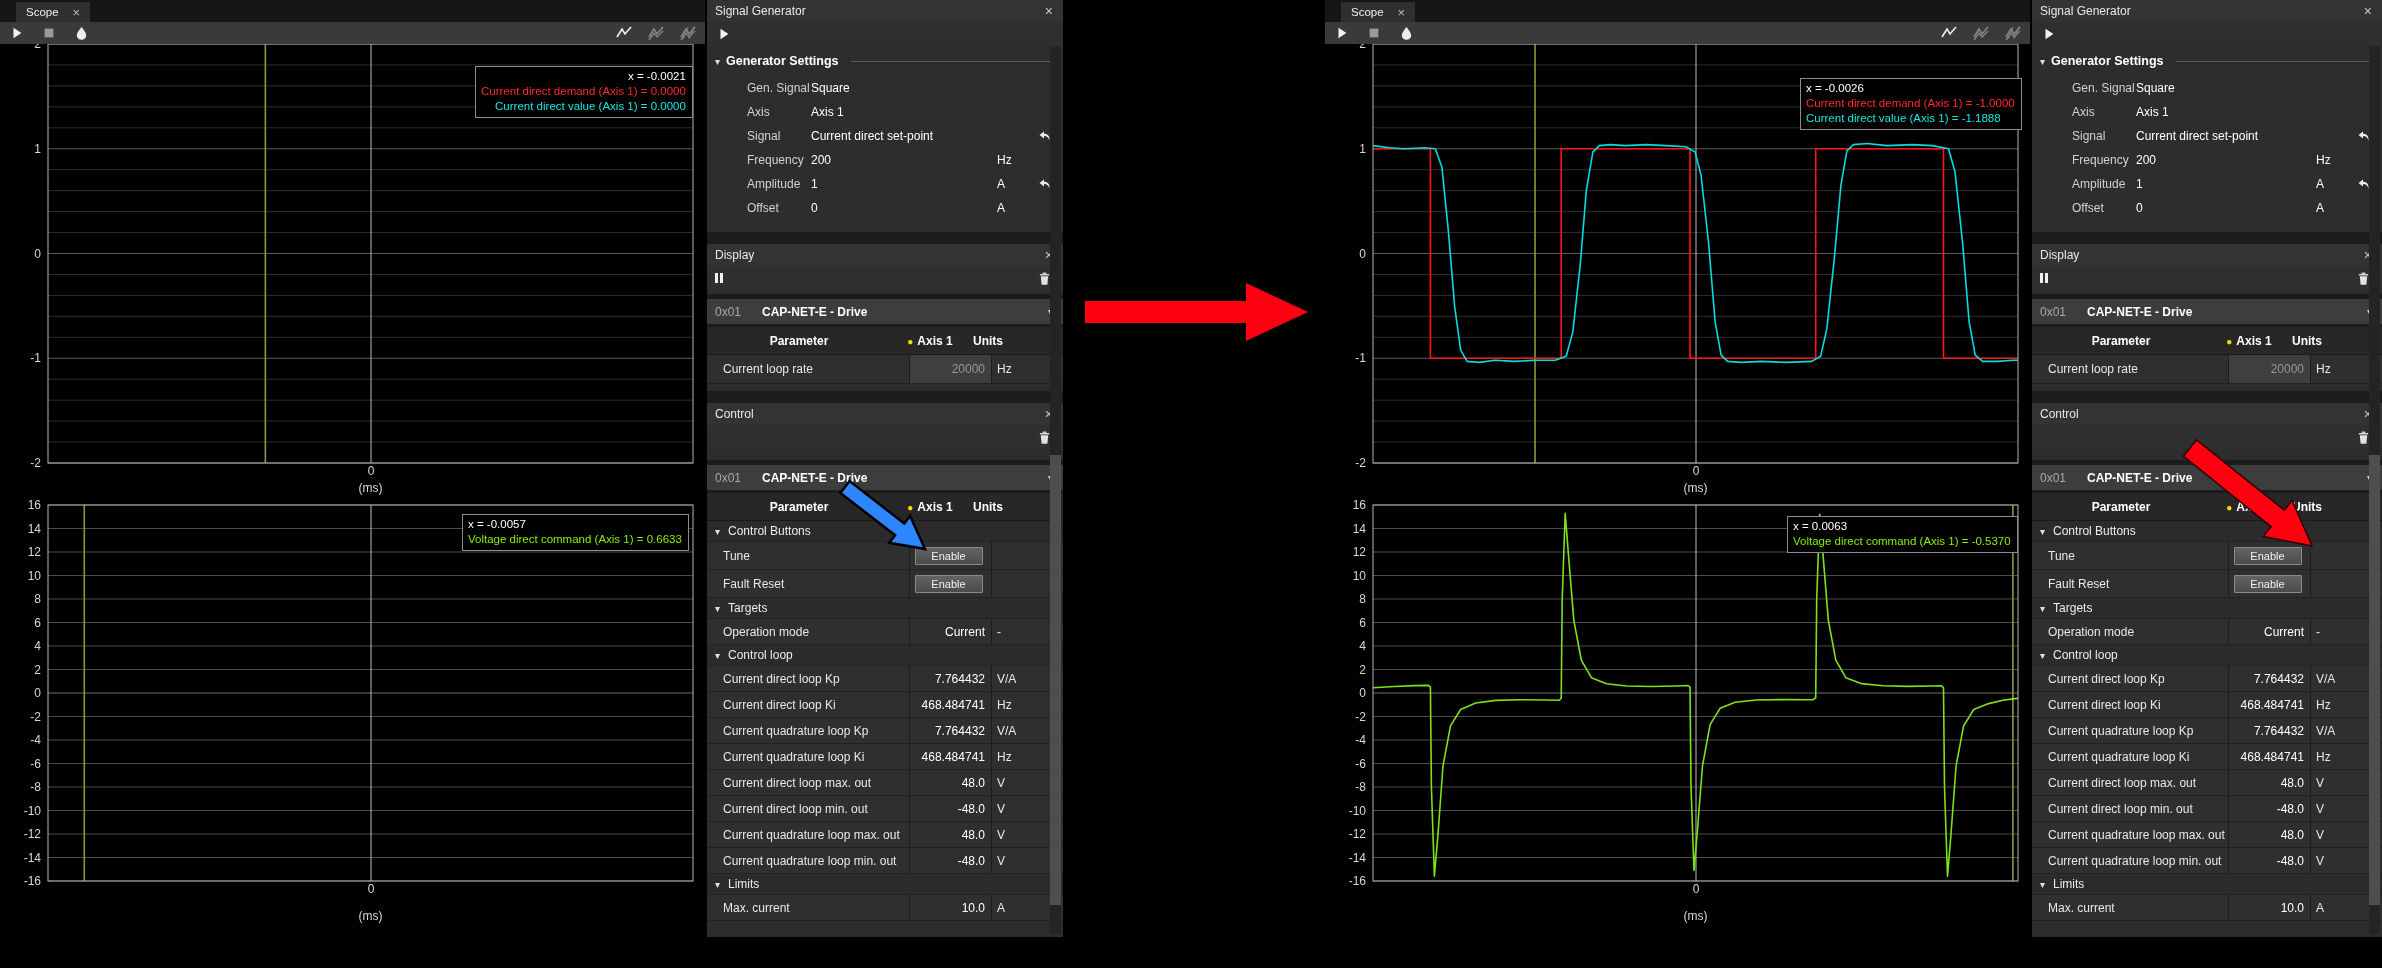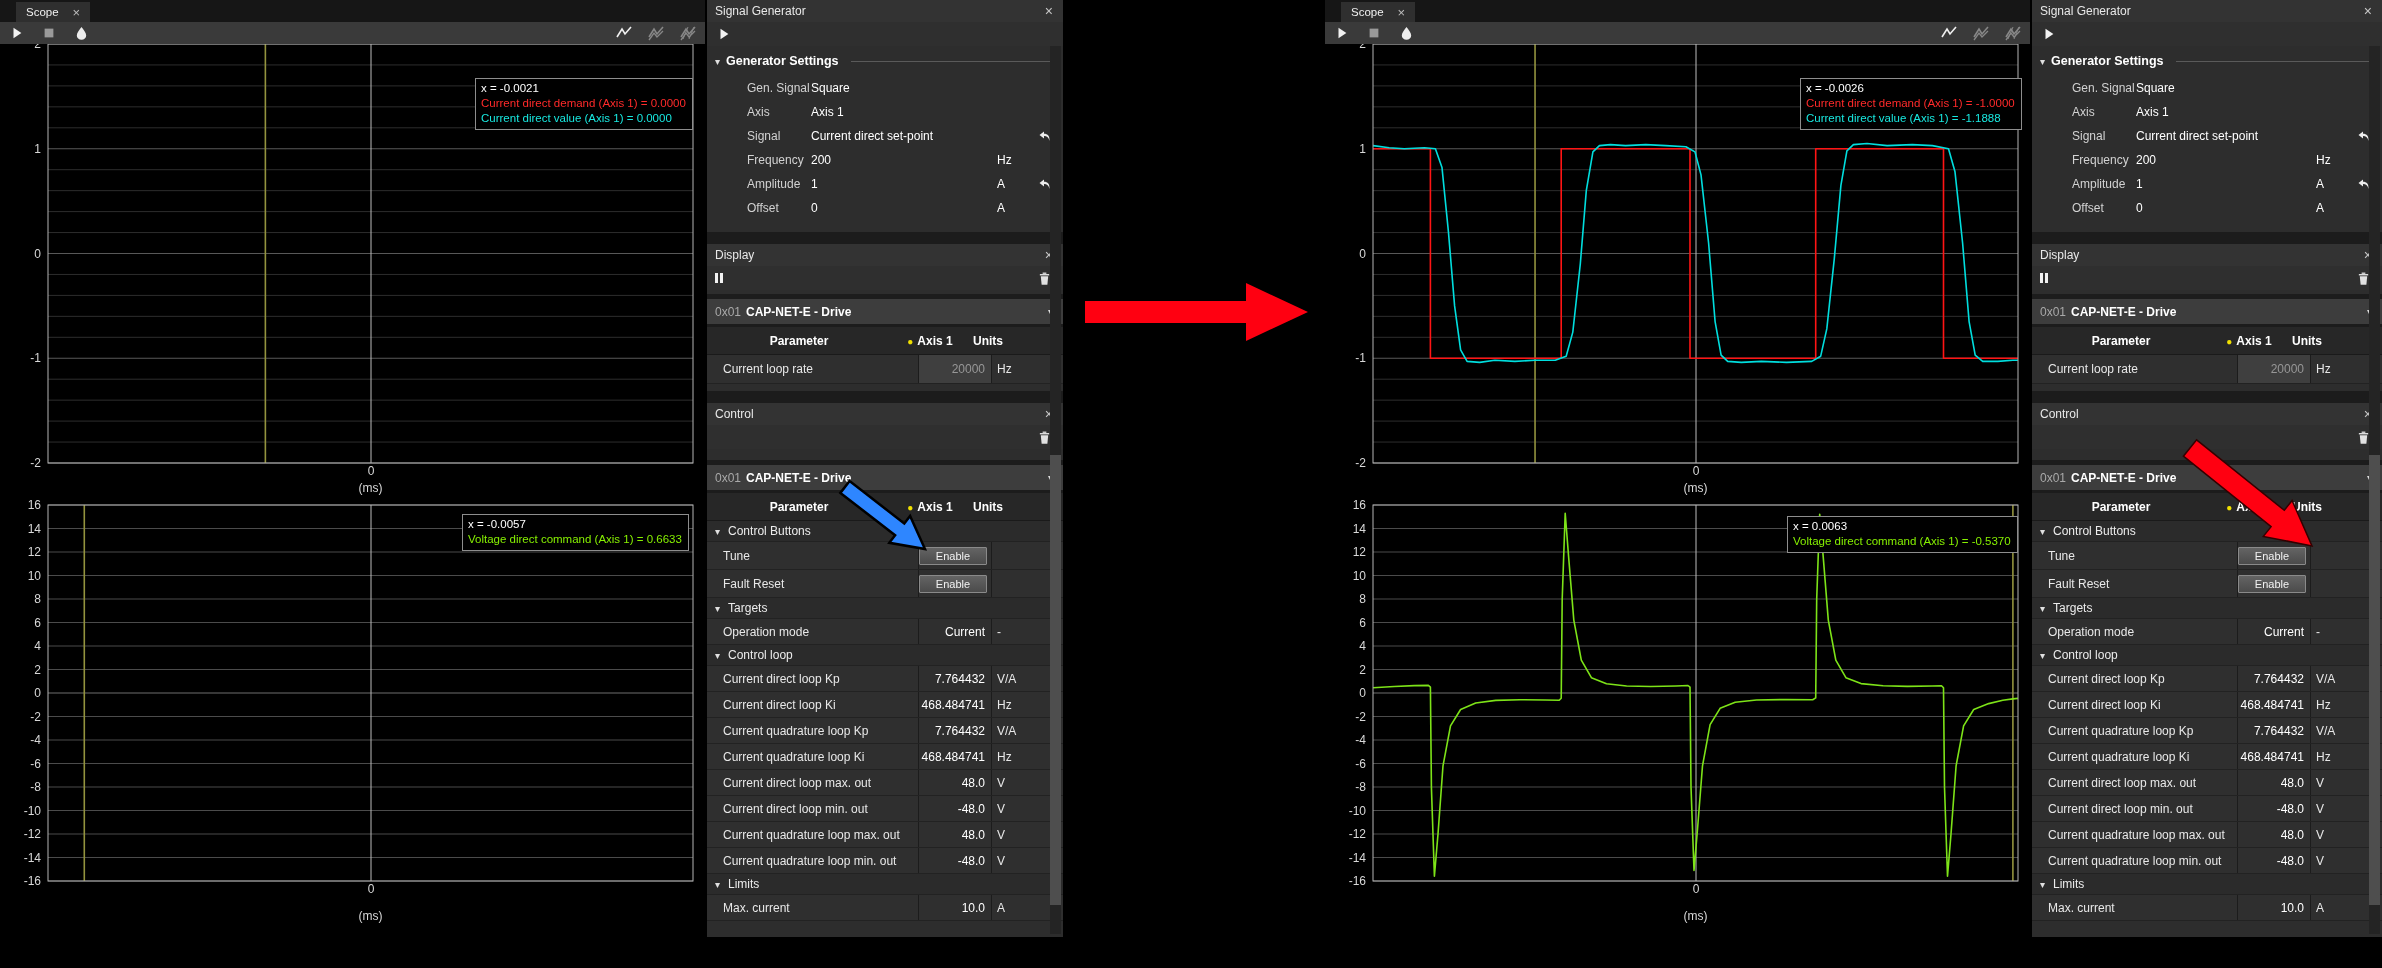--- a/index.html
+++ b/index.html
@@ -33,31 +33,31 @@
   .gs-line{flex:1;height:1px;background:#5a5a5a;margin-left:6px;}
   .caret{color:#e0e0e0;font-size:10px;}
   .f-row{height:24px;background:#2d2d2d;display:flex;align-items:center;padding:0 12px 0 40px;}
   .f-label{width:64px;color:#d2d2d2;}
   .f-value{flex:1;color:#ffffff;}
   .f-units{width:34px;color:#ffffff;}
   .f-undo{width:20px;display:flex;justify-content:flex-end;}
   .pad{background:#2d2d2d;}
   .p-dd{height:25px;background:#3d3d3d;display:flex;align-items:center;padding:0 10px 0 8px;gap:5px;margin-top:5px;}
   .dd-prefix{color:#a9a9a9;}
-  .dd-name{color:#fff;font-weight:bold;}
+  .dd-name{color:#fff;font-weight:bold;margin-left:16px;}
   .dd-caret{margin-left:auto;color:#dcdcdc;font-size:10px;}
   .t-head{height:27px;background:#272727;display:flex;align-items:center;font-weight:bold;color:#fff;
           padding-right:33px;margin-top:3px;border-bottom:1px solid #1a1a1a;}
   .t-head .th-name{flex:1;text-align:center;}
   .t-head .th-axis{width:78px;text-align:center;}
   .t-head .th-units{width:57px;padding-left:4px;}
   .dot{color:#f0e000;font-size:10px;margin-right:4px;}
   .t-row{background:#2f2f2f;display:flex;align-items:stretch;padding-right:15px;border-bottom:1px solid #222;}
   .c-name{flex:1;padding-left:16px;display:flex;align-items:center;color:#e8e8e8;}
-  .c-val{width:73px;border-left:1px solid #1c1c1c;display:flex;align-items:center;justify-content:flex-end;
+  .c-val{width:82px;border-left:1px solid #1c1c1c;display:flex;align-items:center;justify-content:flex-end;
          padding-right:6px;color:#fff;box-sizing:border-box;}
   .c-units{width:57px;border-left:1px solid #1c1c1c;display:flex;align-items:center;padding-left:5px;color:#e8e8e8;box-sizing:border-box;}
   .c-val.disabled{background:#3f3f3f;color:#979797;}
   .t-sec{background:#2b2b2b;display:flex;align-items:center;gap:8px;padding-left:8px;color:#ececec;border-bottom:1px solid #222;}
   .enable-btn{width:68px;height:18px;background:linear-gradient(#646464,#4b4b4b);border:1px solid #8a8a8a;
               color:#f2f2f2;font-size:11px;font-family:"Liberation Sans",sans-serif;border-radius:1px;padding:0;}
   .c-val.btncell{justify-content:center;padding-right:4px;}
   .scrollbar{position:absolute;right:2px;top:46px;width:11px;height:888px;background:#242424;}
   .scrollbar .thumb{position:absolute;left:0;width:11px;top:409px;height:450px;background:#4e4e4e;}
   #annotations{position:absolute;left:0;top:0;z-index:9;pointer-events:none;}
@@ -179,21 +179,21 @@
           <text x="41" y="488.5" text-anchor="end" class="tick">14</text>
           <line x1="48" x2="693" y1="461" y2="461" stroke="#4b4b4b" stroke-width="1"></line>
           <text x="41" y="465" text-anchor="end" class="tick">16</text>
           <line x1="371" x2="371" y1="461" y2="837" stroke="#bdbdbd" stroke-width="1"></line>
           <line x1="84.29000000000002" x2="84.29000000000002" y1="461" y2="837" stroke="#93933e" stroke-width="1.6"></line>
           <rect x="48" y="461" width="645" height="376" fill="none" stroke="#b5b5b5" stroke-width="1"></rect>
           <text x="371" y="849" text-anchor="middle" class="tick">0</text>
           <text x="370.5" y="876" text-anchor="middle" class="tick">(ms)</text>
         </g>
       </svg>
-      <div class="tooltip" style="left: 475px; top: 78px;">
+      <div class="tooltip" style="left: 475px; top: 66px; text-align: right;">
         <div style="color: rgb(255, 255, 255);">x = -0.0021</div>
         <div style="color: rgb(255, 42, 42);">Current direct demand (Axis 1) = 0.0000</div>
         <div style="color: rgb(24, 232, 224);">Current direct value (Axis 1) = 0.0000</div>
       </div>
       <div class="tooltip" style="left: 462px; top: 514px;">
         <div style="color: rgb(255, 255, 255);">x = -0.0057</div>
         <div style="color: rgb(134, 240, 0);">Voltage direct command (Axis 1) = 0.6633</div>
       </div>
     </div>
   <div class="side-panel" id="panel-left" style="left:707px;width:356px;">

